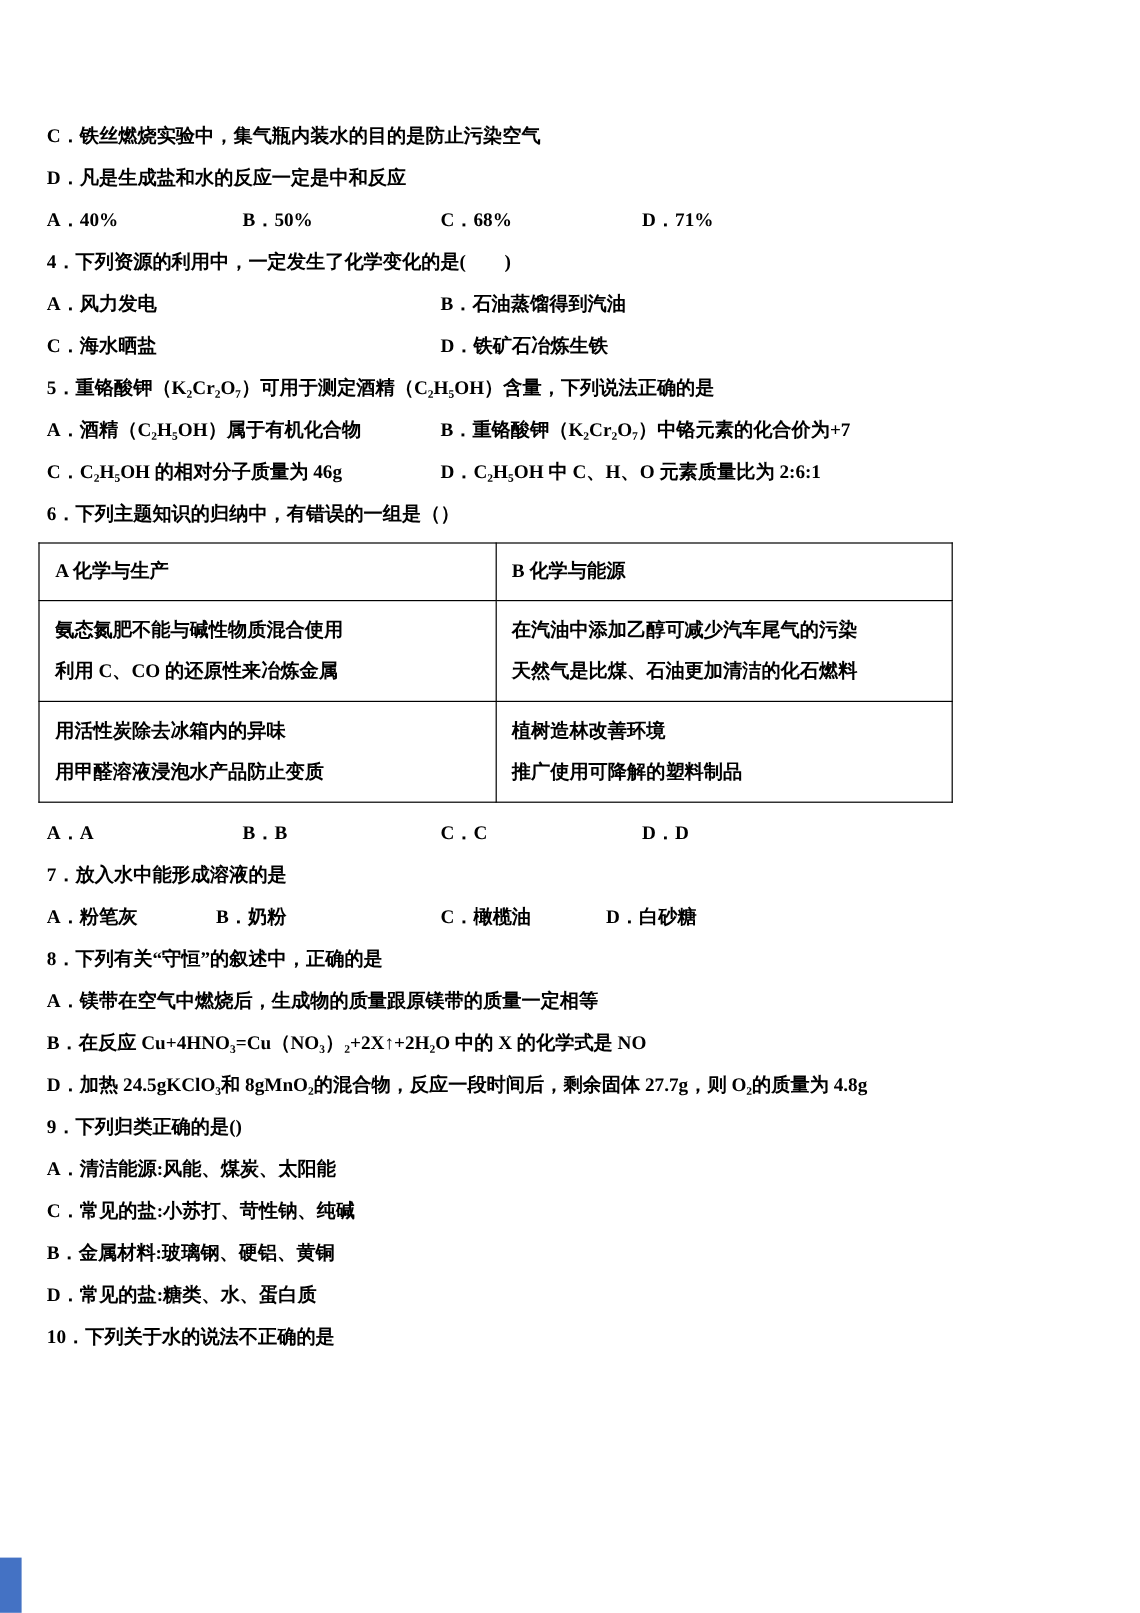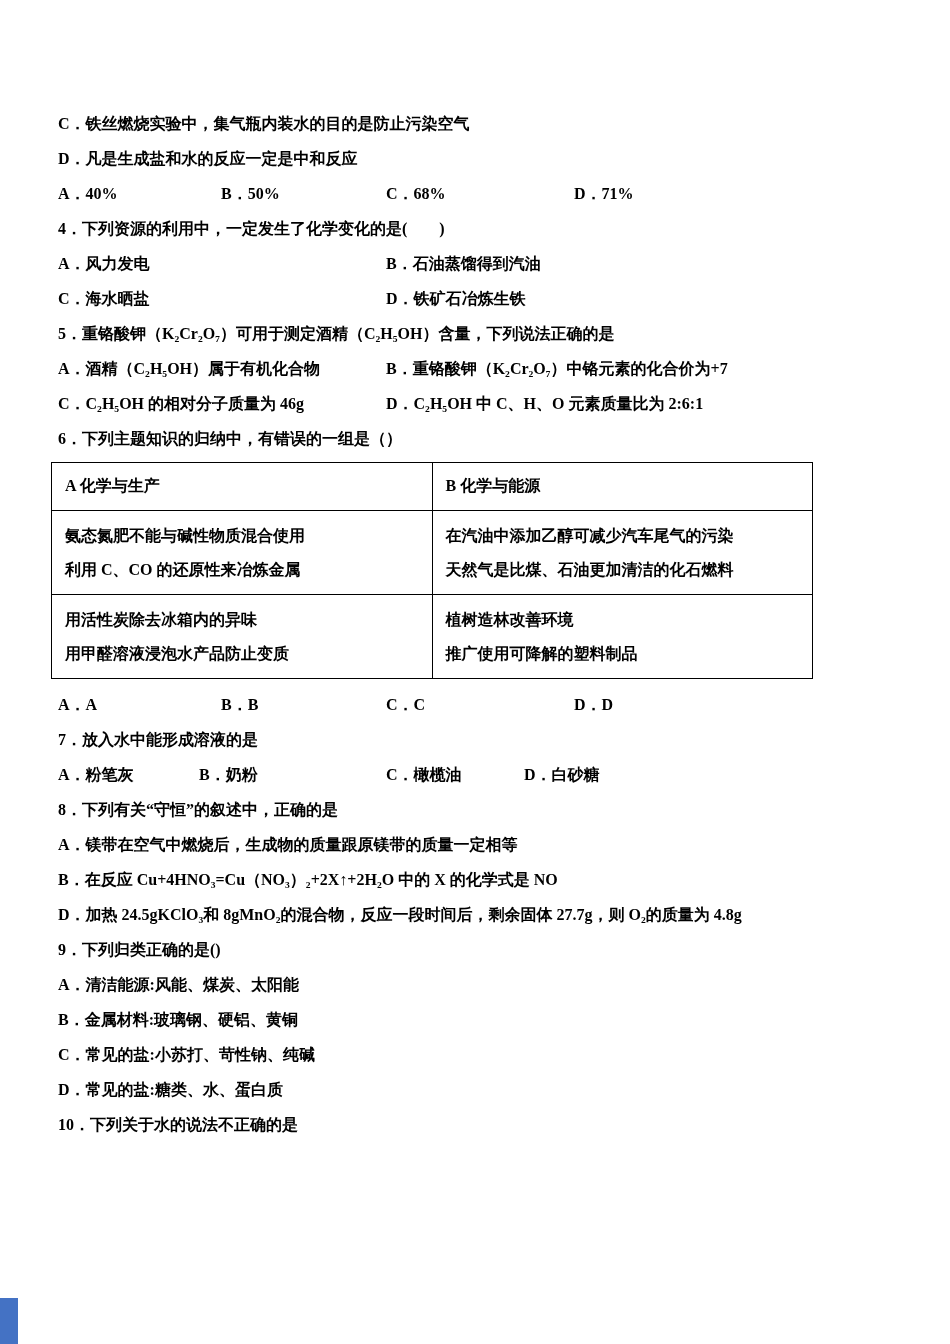--- a/index.html
+++ b/index.html
@@ -7,38 +7,37 @@
   body {
     background:#ffffff;
     color:#000000;
     font-family:"Liberation Serif","DejaVu Serif",serif;
     font-weight:bold;
     position:relative;
     overflow:hidden;
   }
   .page {
     position:absolute; inset:0;
-    padding:96px 47px 0 58px;
+    padding:96px 47px 0 39px;
     font-size:16px;
-    margin-top:10px;
   }
   .line {
     height:35px; line-height:35px;
     white-space:nowrap;
   }
   .para {
     line-height:35px;
     text-align:justify;
     margin-bottom:0;
   }
   .optrow { position:relative; height:35px; }
   .optrow span {
     position:absolute; top:0; line-height:35px; white-space:nowrap;
   }
-  .c0 { left:0; }   .c1 { left:163px; } .c2 { left:328px; } .c3 { left:516px; }
+  .c0 { left:0; }   .c1 { left:163px; } .c2 { left:328px; } .c3 { left:496px; }
   .t0 { left:0; }   .t1 { left:328px; }
   .s0 { left:0; }   .s1 { left:141px;text-align:right; } .s2 { left:328px; } .s3 { left:466px; }
   table.qtable {
     border-collapse:collapse;
     width:762px;
     margin:6px 0 8px -7px;
     table-layout:fixed;
   }
   table.qtable td {
     border:1.5px solid #000;
@@ -136,21 +135,21 @@
     <span class="s3">D．白砂糖</span>
   </div>
 
   <div class="line">8．下列有关“守恒”的叙述中，正确的是</div>
   <div class="line">A．镁带在空气中燃烧后，生成物的质量跟原镁带的质量一定相等</div>
   <div class="line">B．在反应 Cu+4HNO₃=Cu（NO₃）₂+2X↑+2H₂O 中的 X 的化学式是 NO</div>
   <div class="line">D．加热 24.5gKClO₃和 8gMnO₂的混合物，反应一段时间后，剩余固体 27.7g，则 O₂的质量为 4.8g</div>
 
   <div class="line">9．下列归类正确的是()</div>
   <div class="line">A．清洁能源:风能、煤炭、太阳能</div>
+  <div class="line">C．常见的盐:小苏打、苛性钠、纯碱</div>
   <div class="line">B．金属材料:玻璃钢、硬铝、黄铜</div>
-  <div class="line">C．常见的盐:小苏打、苛性钠、纯碱</div>
   <div class="line">D．常见的盐:糖类、水、蛋白质</div>
 
   <div class="line">10．下列关于水的说法不正确的是</div>
 
 </div>
 
 <div class="corner-accent"></div>
 
 </body></html>

